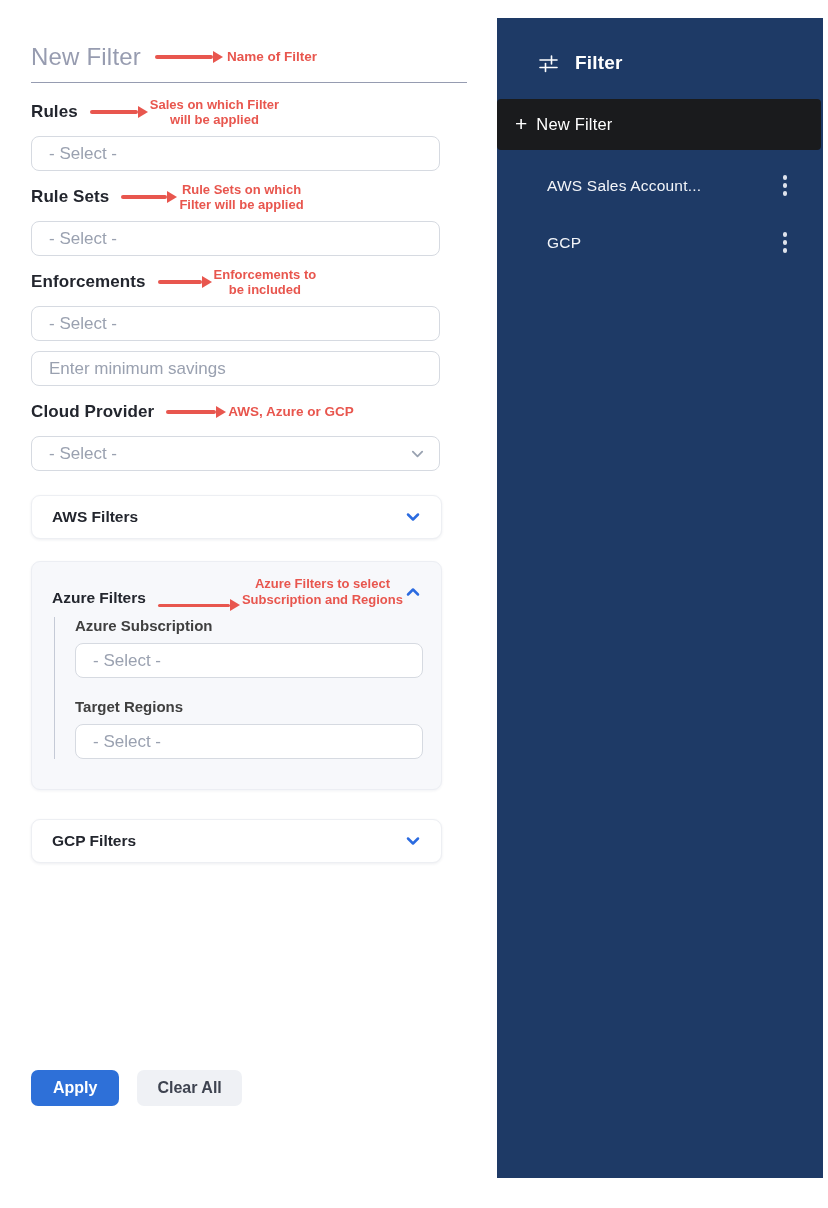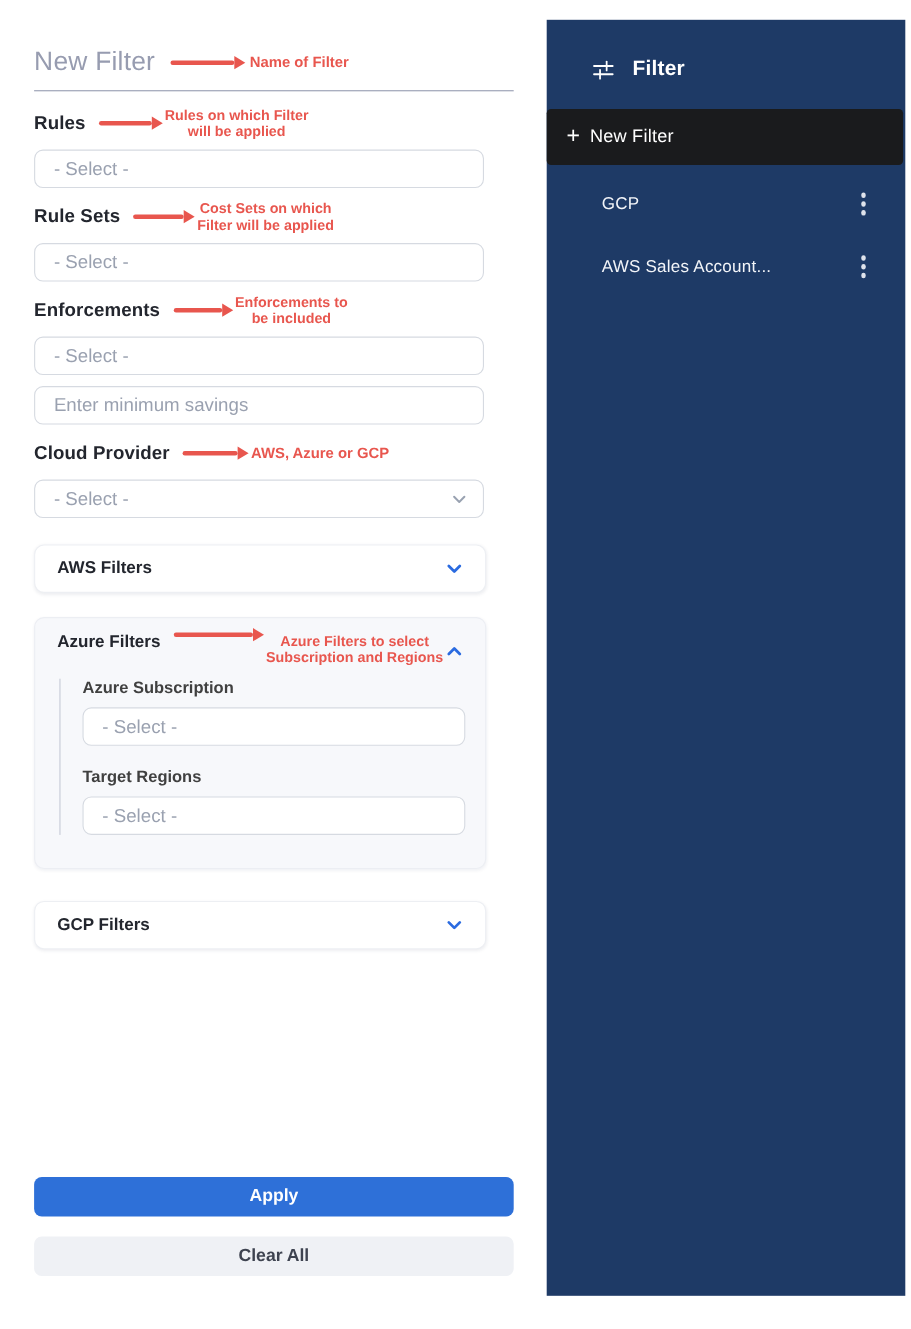--- a/index.html
+++ b/index.html
@@ -50,29 +50,29 @@
   }
   .acc-aws { margin-top: 24px; }
   .acc-gcp { margin-top: 29px; }
   .acc-label { font-size: 15.5px; font-weight: 700; color: #23262e; }
 
   .azure-card {
     margin-top: 22px; width: 411px; border: 1px solid #eceef3; border-radius: 9px;
     background: #f7f8fb; box-shadow: 0 1px 3px rgba(25,39,80,.06);
     padding: 13px 20px 30px;
   }
-  .azure-header { display: flex; align-items: flex-start; gap: 12px; min-height: 32px; position: relative; cursor: pointer; }
+  .azure-header { display: flex; align-items: flex-end; gap: 12px; min-height: 32px; position: relative; cursor: pointer; }
   .azure-header .chev { position: absolute; right: 0; top: 9px; }
   .azure-body { margin: 10px 0 0 2px; border-left: 1.5px solid #c5cad6; padding-left: 20px; }
   .sub-label { font-size: 15px; font-weight: 700; color: #404040; }
   .sl1 { margin-top: 4px; }
   .sl2 { margin-top: 20px; }
   .azure-body .select-box { width: 348px; margin-top: 9px; }
 
-  .buttons-row { display: flex; gap: 18px; margin-top: 207px; flex-direction: column; }
+  .buttons-row { display: flex; gap: 18px; margin-top: 207px; }
   .btn { border: none; border-radius: 7px; font-family: "Liberation Sans", sans-serif;
     font-size: 16px; font-weight: 700; padding: 9px 22px; cursor: pointer; }
   .btn-apply { background: #2e70d8; color: #fff; }
   .btn-clear { background: #eff1f5; color: #3e4350; padding: 9px 20px; }
 
   
   .sidebar { position: absolute; left: 497px; top: 18px; width: 326px; height: 1160px; background: #1e3a66; }
   .sidebar-header { display: flex; align-items: flex-end; gap: 15px; padding: 30px 8px 0; height: 56px; margin-left: 32px; }
   .sidebar-title { font-size: 19px; font-weight: 700; color: #fff; letter-spacing: .2px; }
   .new-filter-bar { margin-top: 25px; margin-right: 2px; height: 51px; background: #1a1b1d; border-radius: 4px;
@@ -99,35 +99,35 @@
       <div class="ann ann-single">
         <span>Name of Filter</span>
       </div>
     </div>
 
     <div class="g1">
       <div class="label-row">
         <span class="field-label">Rules</span>
         <span class="arrow" style="width:48px"></span>
         <div class="ann">
-          <span>Rules on which Filter</span>
+          <span>Sales on which Filter</span>
           <span>will be applied</span>
         </div>
       </div>
       <div class="select-box">
         <span class="placeholder">- Select -</span>
       </div>
     </div>
 
     <div class="g2">
       <div class="label-row">
         <span class="field-label">Rule Sets</span>
         <span class="arrow" style="width:46px"></span>
         <div class="ann">
-          <span>Cost Sets on which</span>
+          <span>Rule Sets on which</span>
           <span>Filter will be applied</span>
         </div>
       </div>
       <div class="select-box">
         <span class="placeholder">- Select -</span>
       </div>
     </div>
 
     <div class="g3">
       <div class="label-row">
@@ -229,31 +229,31 @@
       <span class="sidebar-title">Filter</span>
     </div>
 
     <div class="new-filter-bar">
       <span class="plus-glyph">+</span>
       <span class="new-filter-label">New Filter</span>
     </div>
 
     <div class="filter-list">
       <div class="filter-item">
+        <span class="filter-item-label">AWS Sales Account...</span>
+        <span class="kebab">
+            <i></i>
+            <i></i>
+            <i></i>
+          </span>
+      </div>
+      <div class="filter-item">
         <span class="filter-item-label">GCP</span>
         <span class="kebab">
             <i></i>
             <i></i>
             <i></i>
           </span>
       </div>
-      <div class="filter-item">
-        <span class="filter-item-label">AWS Sales Account...</span>
-        <span class="kebab">
-            <i></i>
-            <i></i>
-            <i></i>
-          </span>
-      </div>
     </div>
 
   </div>
 </div>
 
 </body></html>

